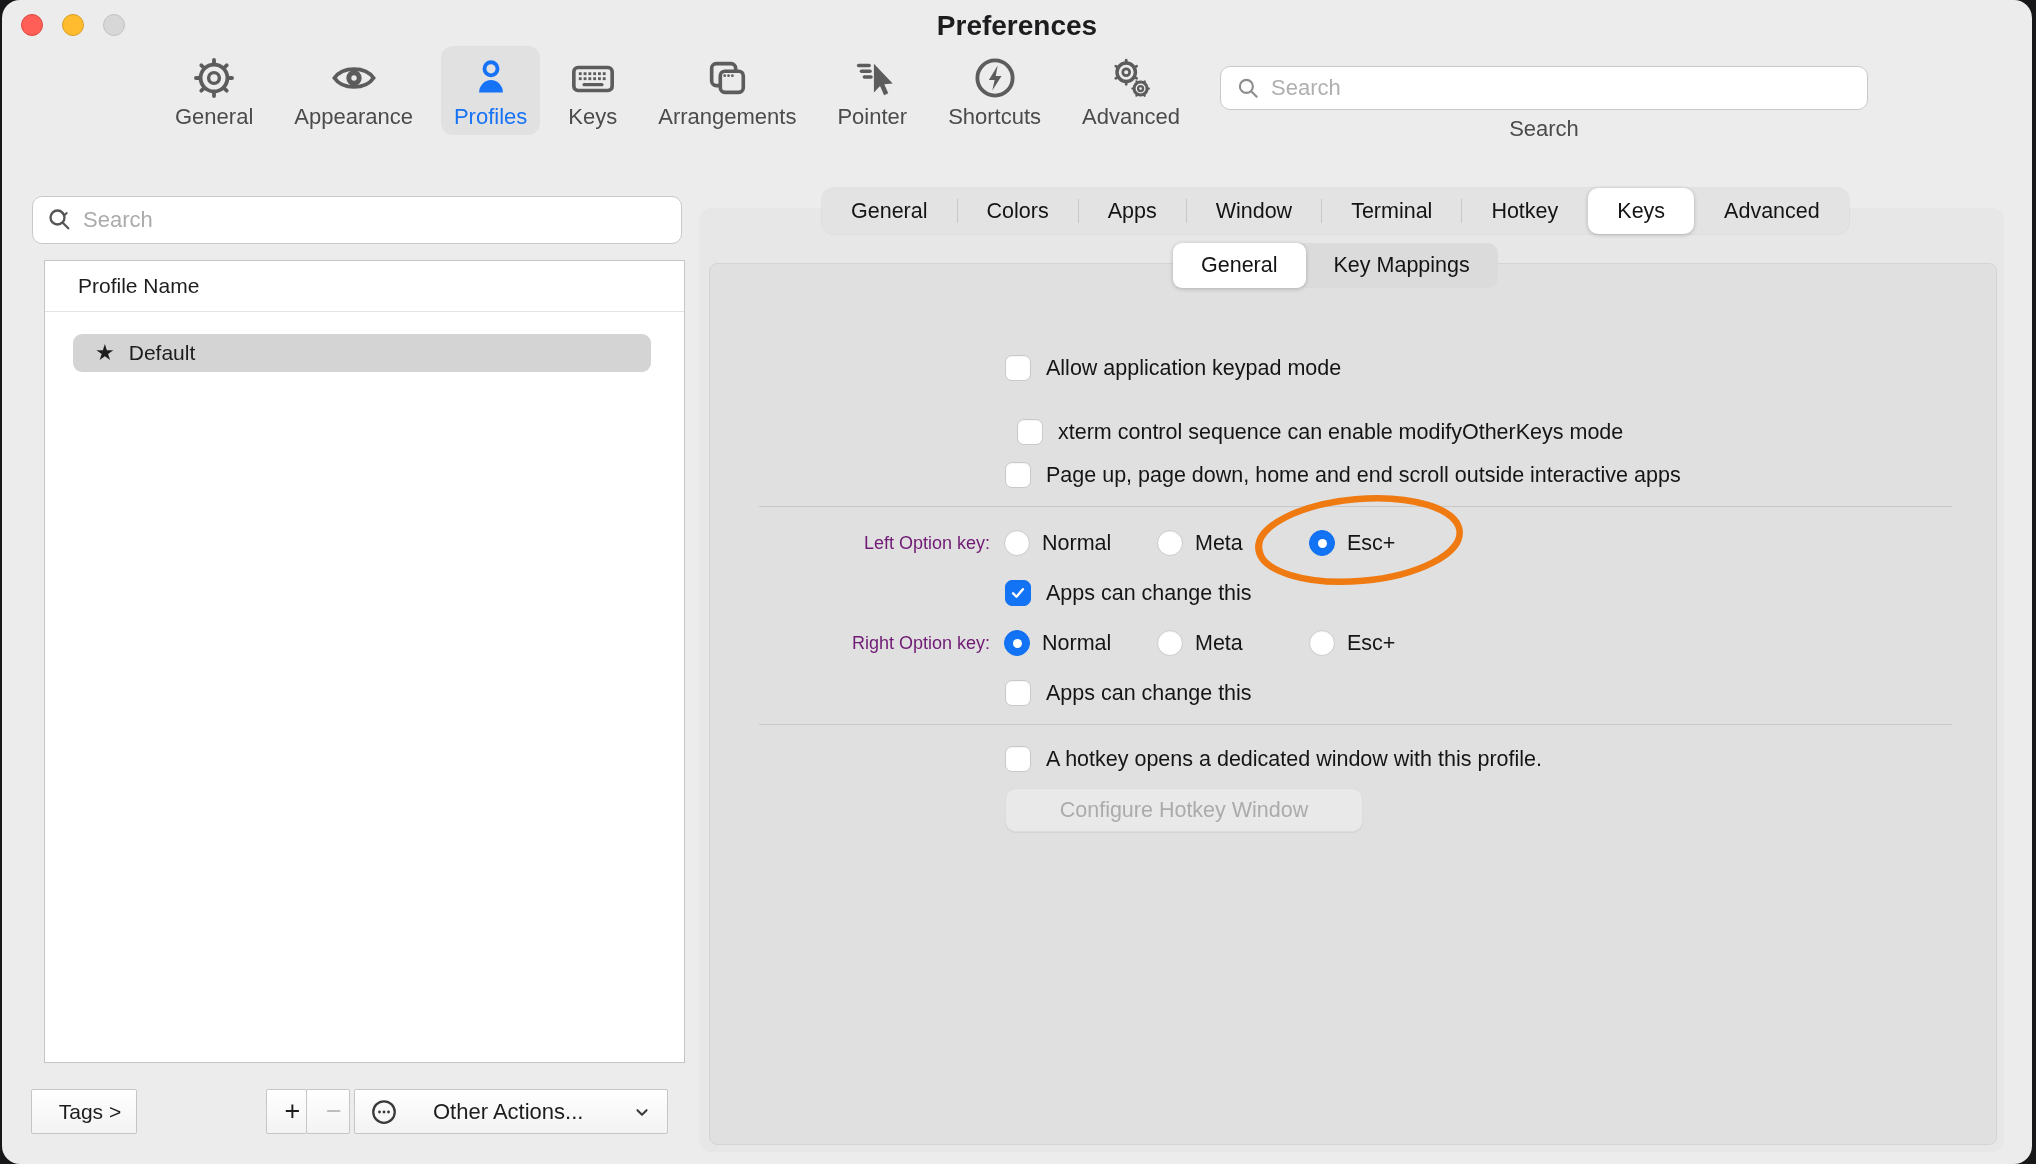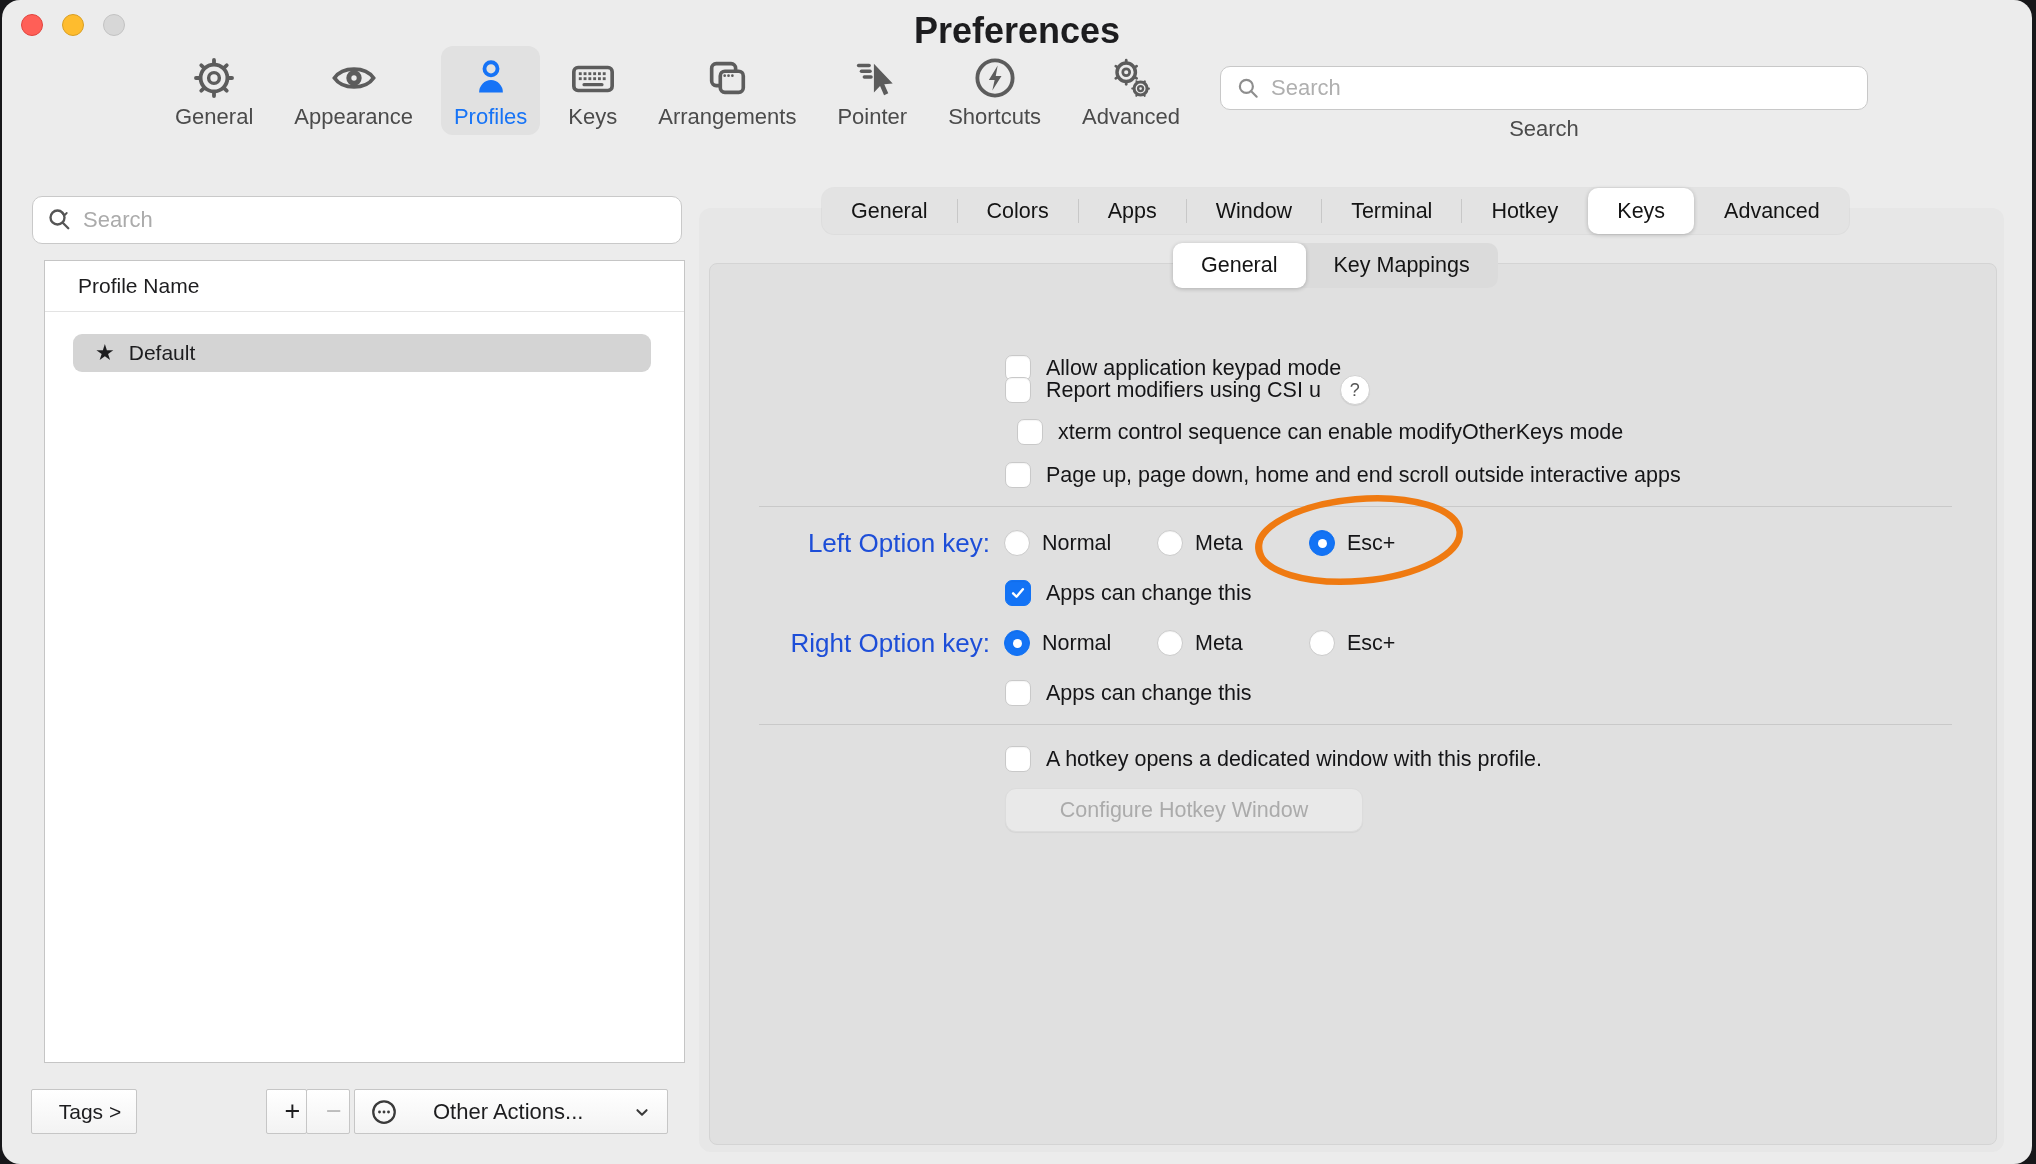--- a/index.html
+++ b/index.html
@@ -16,21 +16,21 @@
     background:#ECECEC; border-radius:18px; overflow:hidden;
   }
   
   .traffic { position:absolute; top:14px; left:19px; display:flex; gap:19px; }
   .light { width:22px; height:22px; border-radius:50%; }
   .light.red    { background:#FF5F57; border:1px solid #E0443E; }
   .light.yellow { background:#FEBC2E; border:1px solid #D89E24; }
   .light.gray   { background:#D7D7D7; border:1px solid #C2C2C2; }
   .win-title {
     position:absolute; top:10px; left:0; width:100%;
-    text-align:center; font-size:36px; font-weight:bold; color:#1d1d1f;
+    text-align:center; font-size:28px; font-weight:bold; color:#1d1d1f;
   }
   
   .toolbar { position:absolute; left:160px; top:46px; display:flex; gap:15px; align-items:flex-start; }
   .tb-item {
     display:flex; flex-direction:column; align-items:center;
     padding:8px 13px 5px 13px; border-radius:12px; cursor:default;
   }
   .tb-item.selected { background:#E1E1E1; }
   .tb-item .tb-icon { width:48px; height:48px; display:flex; align-items:center; justify-content:center; }
   .tb-item .tb-label { margin-top:2px; font-size:22px; color:#4b4b4b; white-space:nowrap; }
@@ -118,21 +118,21 @@
     width:26px; height:26px; border-radius:50%; background:#FFFFFF;
     border:1px solid #CBCBCB; box-shadow:inset 0 1px 1px rgba(0,0,0,0.05);
     display:flex; align-items:center; justify-content:center; flex:none;
   }
   .radio.selected { background:#1373F5; border-color:#1070F2; }
   .radio .dot { width:9px; height:9px; border-radius:50%; background:#fff; }
   .form-row { position:absolute; display:flex; align-items:center; gap:15px; }
   .form-row .lbl { font-size:21.5px; color:#151517; white-space:nowrap; }
   .opt-label {
     position:absolute; width:288px; left:700px; text-align:right;
-    font-size:26px; color:#1d4ed8; line-height:26px;
+    font-size:18px; color:#701a75; line-height:26px;
   }
   .help-circle {
     width:30px; height:30px; border-radius:50%; background:#fff;
     border:1px solid #D2D2D2; box-shadow:0 1px 1px rgba(0,0,0,0.08);
     display:flex; align-items:center; justify-content:center;
     font-size:18px; color:#555; margin-left:4px;
   }
   .sep-line { position:absolute; left:757px; width:1193px; height:1px; background:#C9C9C9; }
   .config-btn {
     position:absolute; left:1003px; top:788px; width:358px; height:44px;
@@ -398,25 +398,20 @@
 
   <div class="subtabbar">
     <div class="subtab selected">General</div>
     <div class="subtab">Key Mappings</div>
   </div>
 
   <div class="form-row" style="left:1003px; top:331px;margin-top:24px;">
     <span class="cb"></span>
     <span class="lbl">Allow application keypad mode</span>
   </div>
-  <div class="form-row" style="left:1003px; top:375px;">
-    <span class="cb"></span>
-    <span class="lbl">Report modifiers using CSI u</span>
-    <span class="help-circle">?</span>
-  </div>
   <div class="form-row" style="left:1003px; top:419px;margin-left:12px;">
     <span class="cb"></span>
     <span class="lbl">xterm control sequence can enable modifyOtherKeys mode</span>
   </div>
   <div class="form-row" style="left:1003px; top:462px;">
     <span class="cb"></span>
     <span class="lbl">Page up, page down, home and end scroll outside interactive apps</span>
   </div>
 
   <div class="sep-line" style="top:506px;"></div>

